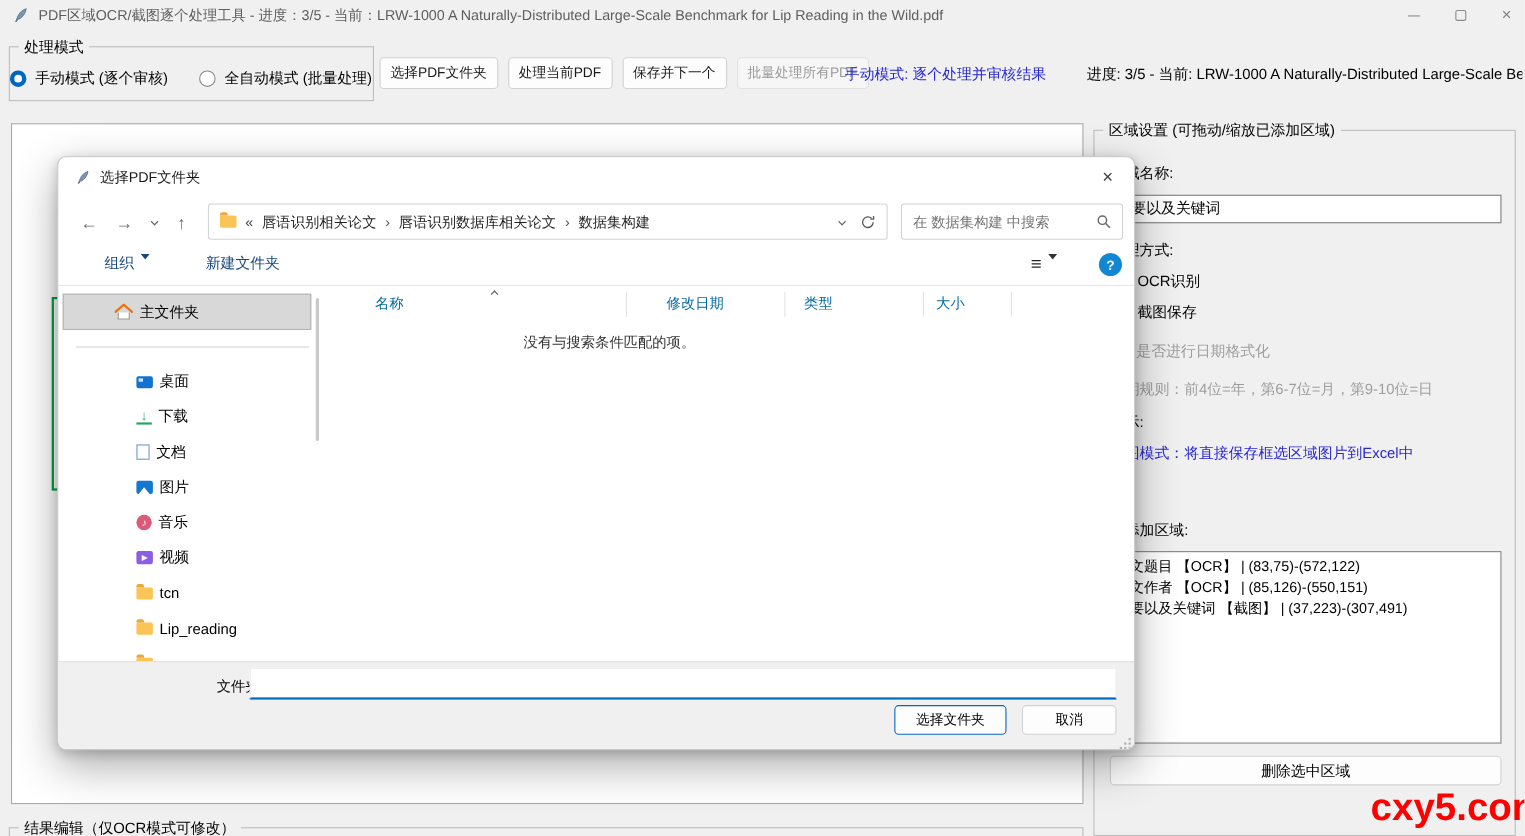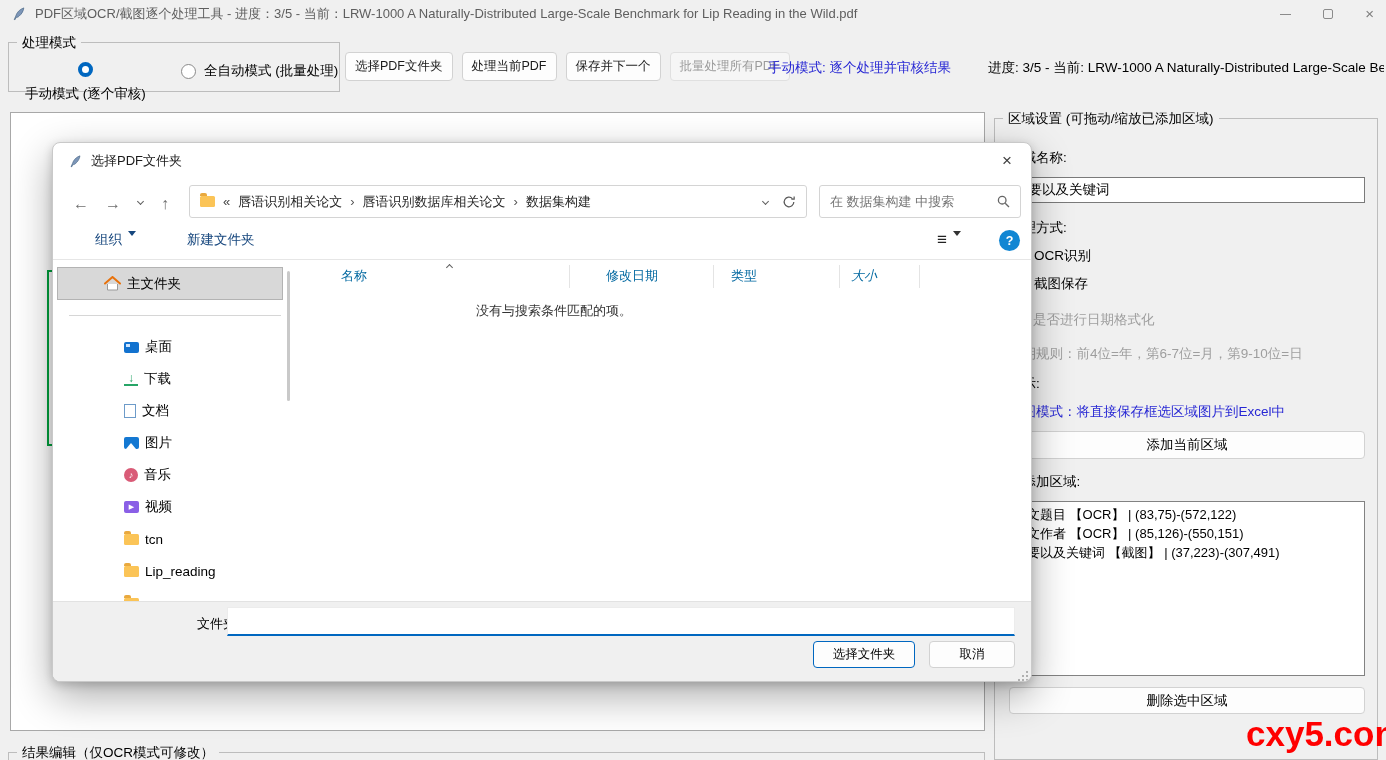--- a/index.html
+++ b/index.html
@@ -124,21 +124,21 @@
     <span class="title">PDF区域OCR/截图逐个处理工具 - 进度：3/5 - 当前：LRW-1000 A Naturally-Distributed Large-Scale Benchmark for Lip Reading in the Wild.pdf</span>
     <div class="win-controls">
       <div class="wc-min"></div>
       <div class="wc-max"></div>
       <span class="wc-close">×</span>
     </div>
   </div>
 
   <div class="groupbox" id="mode-group" style="left:8px;top:42px;width:332px;height:50px;">
     <span class="gb-title">处理模式</span>
-    <div class="radio-row" style="left:16px;flex-direction:column;">
+    <div class="radio-row" style="left:0;">
       <span class="radio checked"></span>
       <span>手动模式 (逐个审核)</span>
     </div>
     <div class="radio-row" style="left:172px;">
       <span class="radio"></span>
       <span>全自动模式 (批量处理)</span>
     </div>
   </div>
 
   <div id="main-buttons">
@@ -167,21 +167,20 @@
       <span class="radio checked"></span>
       <span>截图保存</span>
     </div>
     <div class="radio-row" style="position:absolute;left:16px;top:192px;font-size:13.5px;">
       <span class="checkbox"></span>
       <span class="grey">是否进行日期格式化</span>
     </div>
     <span class="fld grey" style="top:226px;">日期规则：前4位=年，第6-7位=月，第9-10位=日</span>
     <span class="fld" style="top:256px;">提示:</span>
     <span class="fld bluetxt" style="top:284px;">截图模式：将直接保存框选区域图片到Excel中</span>
-    <button class="panel-btn" style="top:312px;height:28px;">添加当前区域</button>
     <span class="fld" style="top:354px;">已添加区域:</span>
     <div id="region-list">
       <div class="region-row">论文题目 【OCR】 | (83,75)-(572,122)</div>
       <div class="region-row">论文作者 【OCR】 | (85,126)-(550,151)</div>
       <div class="region-row">摘要以及关键词 【截图】 | (37,223)-(307,491)</div>
     </div>
     <button class="panel-btn" style="top:568px;height:27px;">删除选中区域</button>
   </div>
 
   <div class="groupbox" id="result-group">
@@ -343,21 +342,21 @@
           <span class="ico folder-ico"></span>
         </div>
       </div>
       <div class="side-scroll"></div>
     </div>
 
     <span class="hdr-cell" style="left:288px;">名称</span>
     <span class="hdr-caret chev sm up"></span>
     <span class="hdr-cell" style="left:553px;">修改日期</span>
     <span class="hdr-cell" style="left:678px;">类型</span>
-    <span class="hdr-cell" style="left:798px;font-style:italic;">大小</span>
+    <span class="hdr-cell" style="left:798px;">大小</span>
     <span class="col-div" style="left:516px;"></span>
     <span class="col-div" style="left:660px;"></span>
     <span class="col-div" style="left:786px;"></span>
     <span class="col-div" style="left:866px;"></span>
     <div class="empty-msg">没有与搜索条件匹配的项。</div>
 
     <div class="dlg-footer">
       <span class="flabel">文件夹:</span>
       <input id="folder-input" value="" style="">
       <button class="dlg-btn" id="btn-choose">选择文件夹</button>

